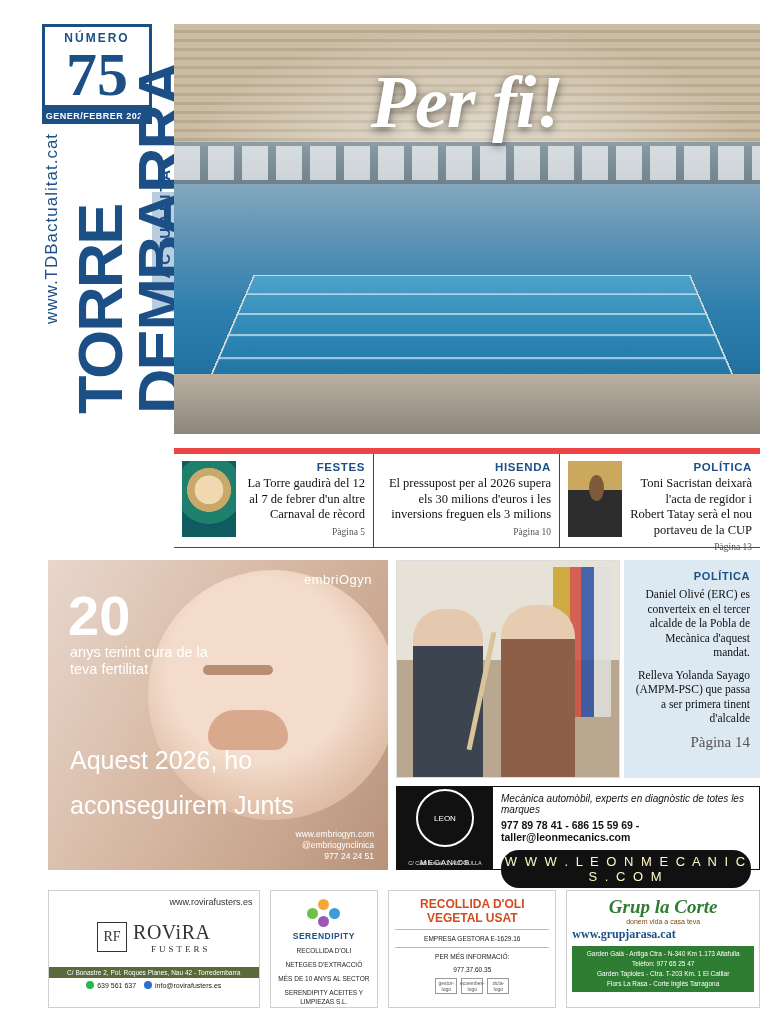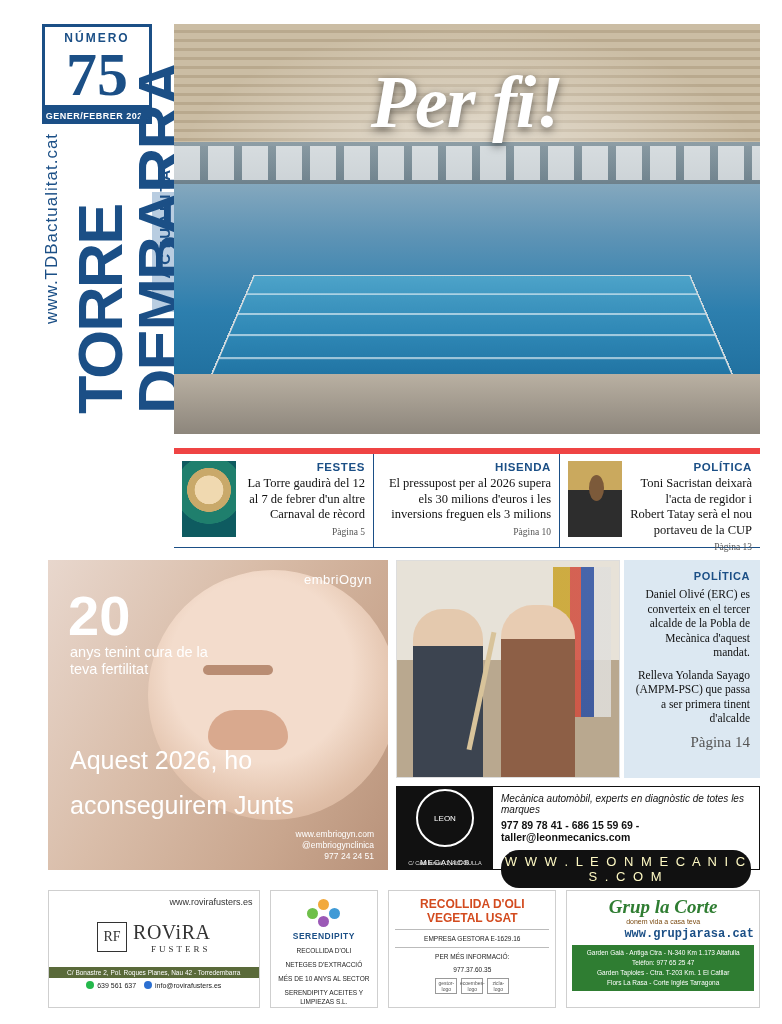--- a/index.html
+++ b/index.html
@@ -305,21 +305,21 @@
   .ad-oli { width:170px; padding:6px; text-align:center; }
   .oli-t1 { font-family:"Liberation Sans", sans-serif; font-weight:bold; font-size:12px; color:#d34b1f; line-height:14px; }
   .oli-t2 { font-family:"Liberation Sans", sans-serif; font-size:6.5px; color:#222; margin-top:4px; line-height:9px; }
   .oli-bar { height:1px; background:#bbb; margin:4px 0; }
   .oli-logos { display:flex; gap:4px; justify-content:center; align-items:center; margin-top:4px; }
   .oli-logo { width:22px; height:16px; border:1px solid #999; font-size:5px; display:flex; align-items:center; justify-content:center; font-family:"Liberation Sans", sans-serif; color:#555;}
 
   .ad-rasa { width:196px; padding:5px; }
   .rasa-title { font-family:"Liberation Serif", serif; font-style:italic; font-weight:bold; font-size:19px; color:#2f7d32; text-align:center; }
   .rasa-sub { font-family:"Liberation Sans", sans-serif; font-size:7px; color:#7a4a10; text-align:center; }
-  .rasa-web { font-family:Liberation Mono, monospace; font-weight:bold; font-size:12px; color:#1b4f86; text-align:right; margin-top:2px; }
+  .rasa-web { font-family:Liberation Serif, serif; font-weight:bold; font-size:12px; color:#1b4f86; text-align:left; margin-top:2px; }
   .rasa-lines { background:#2f7d32; color:#fff; font-family:"Liberation Sans", sans-serif; font-size:6.5px; line-height:10px; text-align:center; margin-top:4px; padding:3px 2px; }
 </style>
 </head>
 <body>
 
 <div class="page">
 
   <div class="masthead">
     <div class="num-box">
       <div class="num-label">NÚMERO</div>

